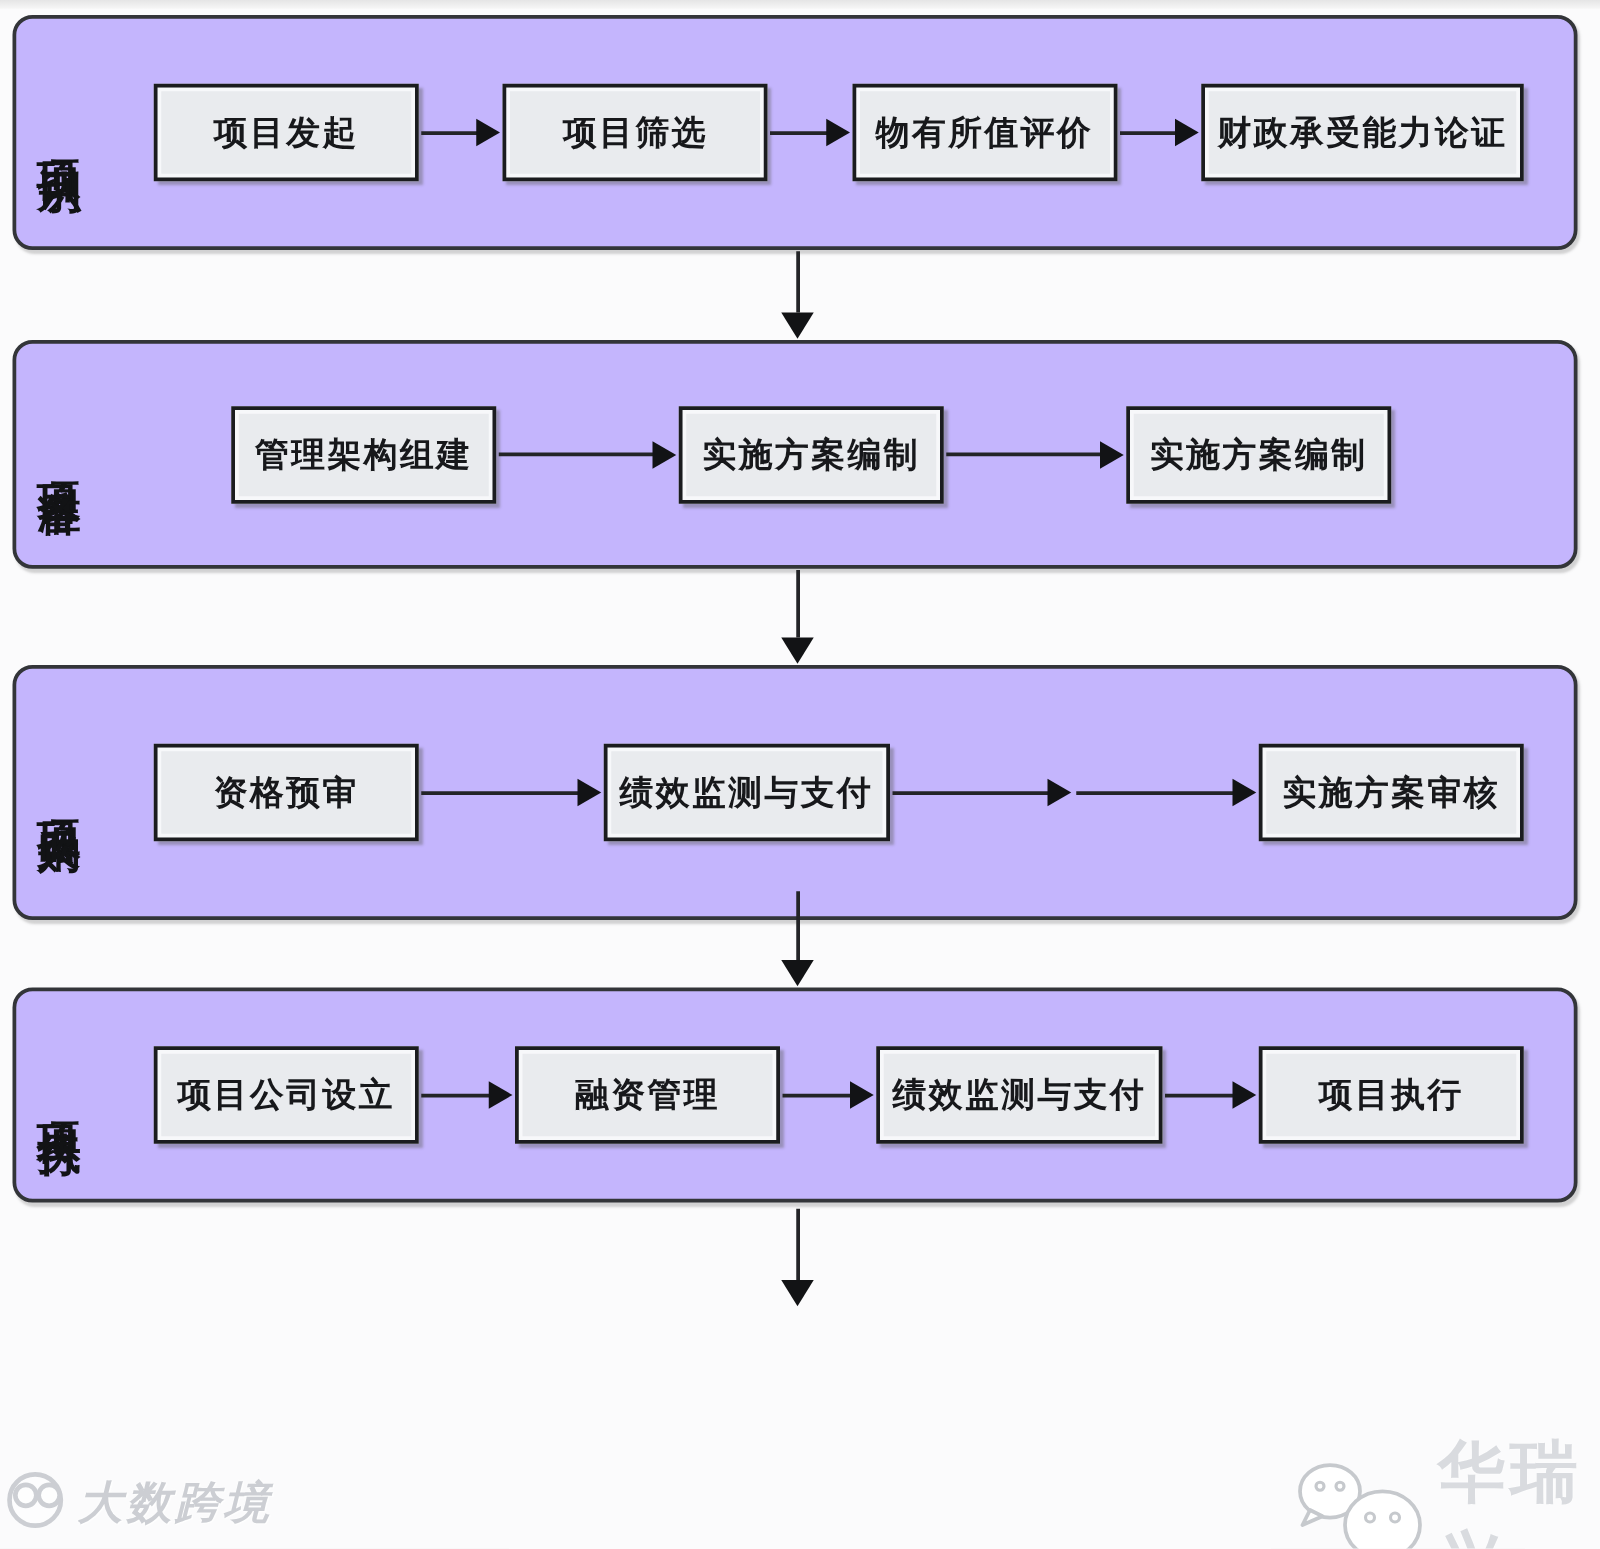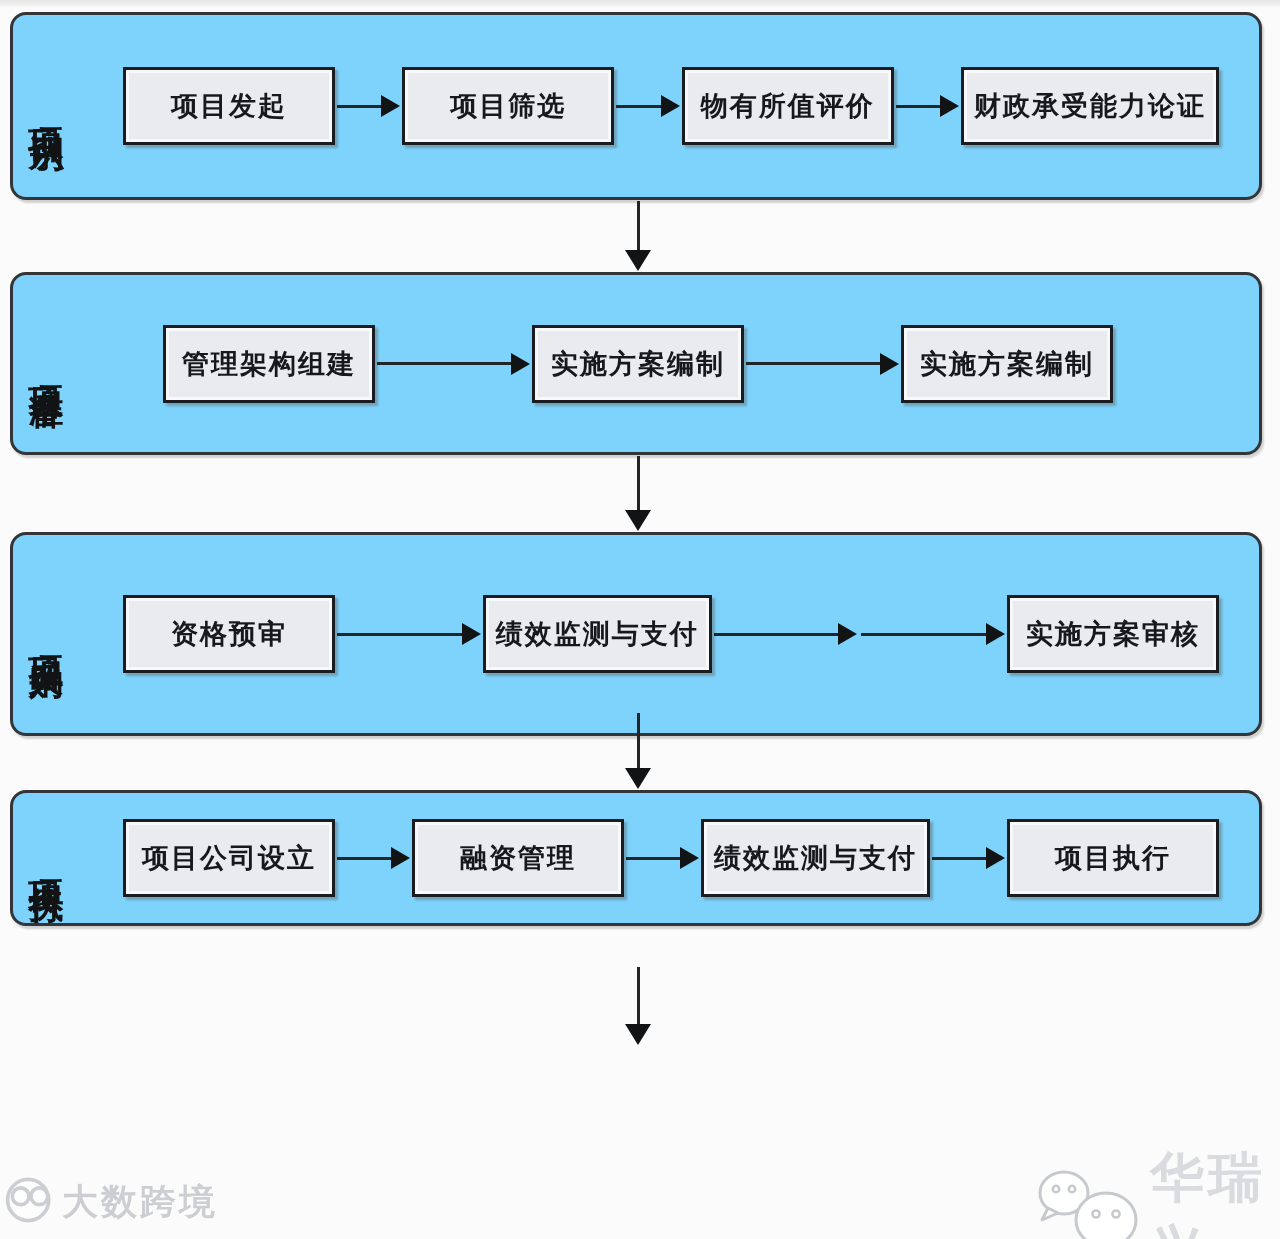--- a/index.html
+++ b/index.html
@@ -12,47 +12,47 @@
     position:relative;width:1280px;height:1239px;
     background:#fbfbfc;overflow:hidden;
   }
   .top-artifact{
     position:absolute;left:0;top:0;width:1280px;height:7px;
     background:linear-gradient(#d9d9d9,#f4f4f4);opacity:.65;
   }
   
   .phase{
     position:absolute;left:10px;width:1252px;
-    background:#7dd3fc;
+    background:#c4b5fd;
     border:3px solid #333539;
     border-radius:16px;
     box-shadow:2px 3px 2px rgba(100,100,100,.28);
     box-sizing:border-box;
   }
   .p1{top:12px;height:188px;}
   .p2{top:272px;height:183px;}
   .p3{top:532px;height:204px;}
-  .p4{top:790px;height:136px;}
+  .p4{top:790px;height:172px;}
   .p5{top:1046px;height:186px;}
 
   .phase-label{
     position:absolute;left:16px;top:50%;
     transform:translateY(-50%);
     writing-mode:vertical-rl;text-orientation:upright;
     font-size:35px;font-weight:700;color:#121315;
     letter-spacing:3px;line-height:1;
   }
 
   
   .steps{
     position:absolute;top:50%;transform:translateY(-50%);
     display:flex;align-items:center;
   }
   .cols4{left:110px;right:40px;}
-  .cols3{left:150px;right:146px;}
+  .cols3{left:172px;right:146px;}
 
   .step{
     min-width:212px;height:78px;
     padding:0 10px;box-sizing:border-box;
     background:#e9ebee;
     border:3px solid #1b1c1f;
     box-shadow:3px 3px 2px rgba(90,90,90,.40), inset 0 0 0 3px #f7f8fa;
     display:flex;align-items:center;justify-content:center;
     font-size:27px;font-weight:700;color:#17181b;
     letter-spacing:2px;white-space:nowrap;
@@ -88,20 +88,21 @@
     border-right:13px solid transparent;
   }
 
   
   .wm{position:absolute;z-index:6;display:flex;align-items:center;}
   .wm-left{left:2px;top:1172px;gap:4px;opacity:.9;}
   .wm-left .wm-text{
     font-size:36px;font-weight:700;color:#c7cacf;
     letter-spacing:3px;
     text-shadow:0 0 2px #ffffff,1px 1px 0 #ffffff;
+    font-style:italic;
   }
   .wm-right{left:1036px;top:1142px;gap:2px;}
   .wm-right .wm-text{
     font-size:54px;font-weight:700;color:#d9dbdf;
     letter-spacing:4px;
     text-shadow:0 0 2px #ffffff;
   }
 </style>
 </head>
 <body>

